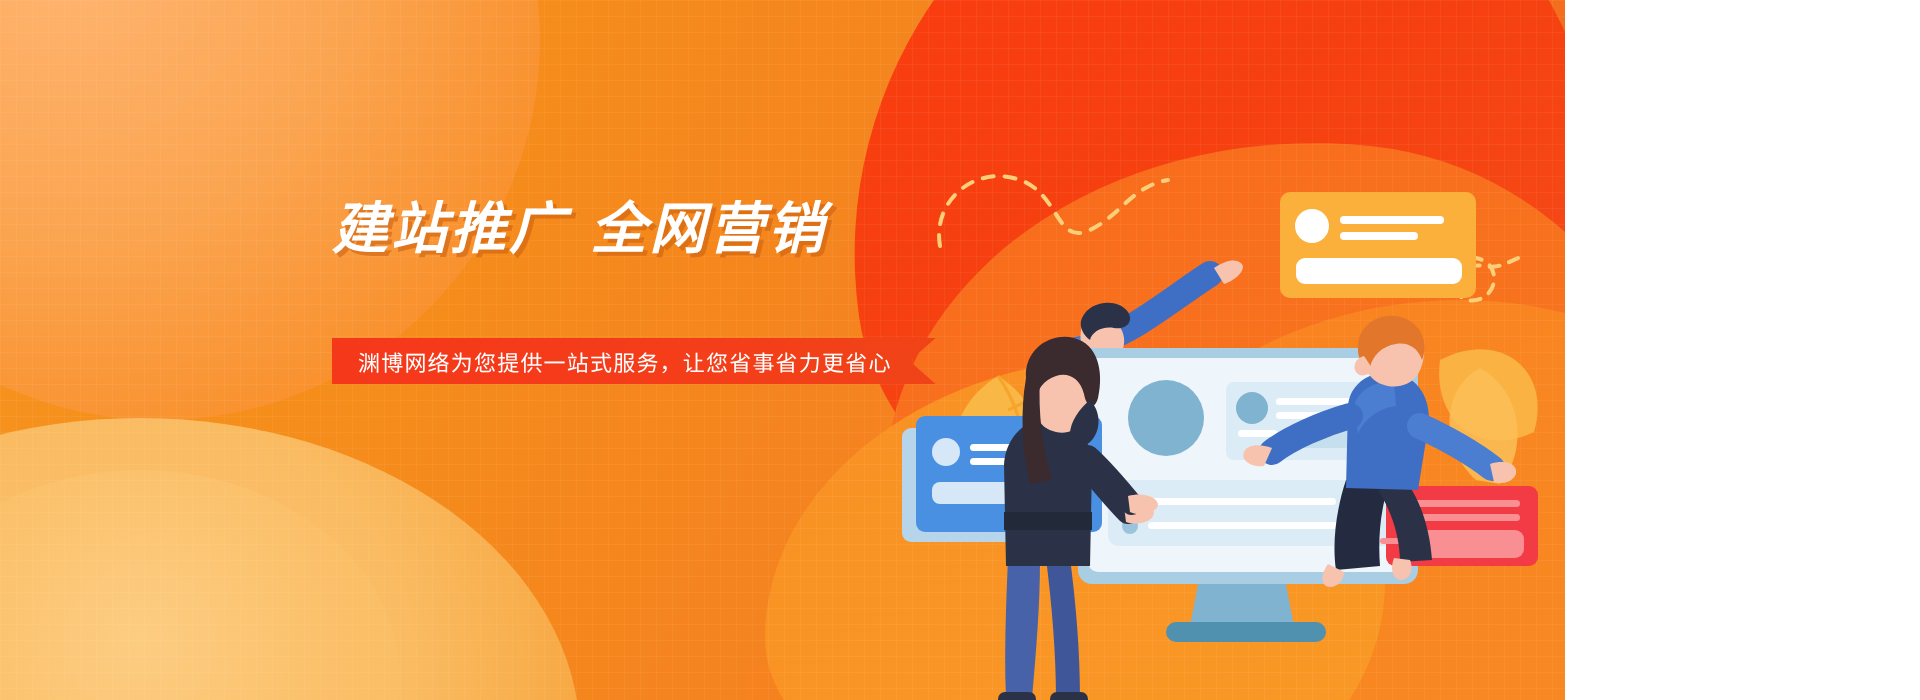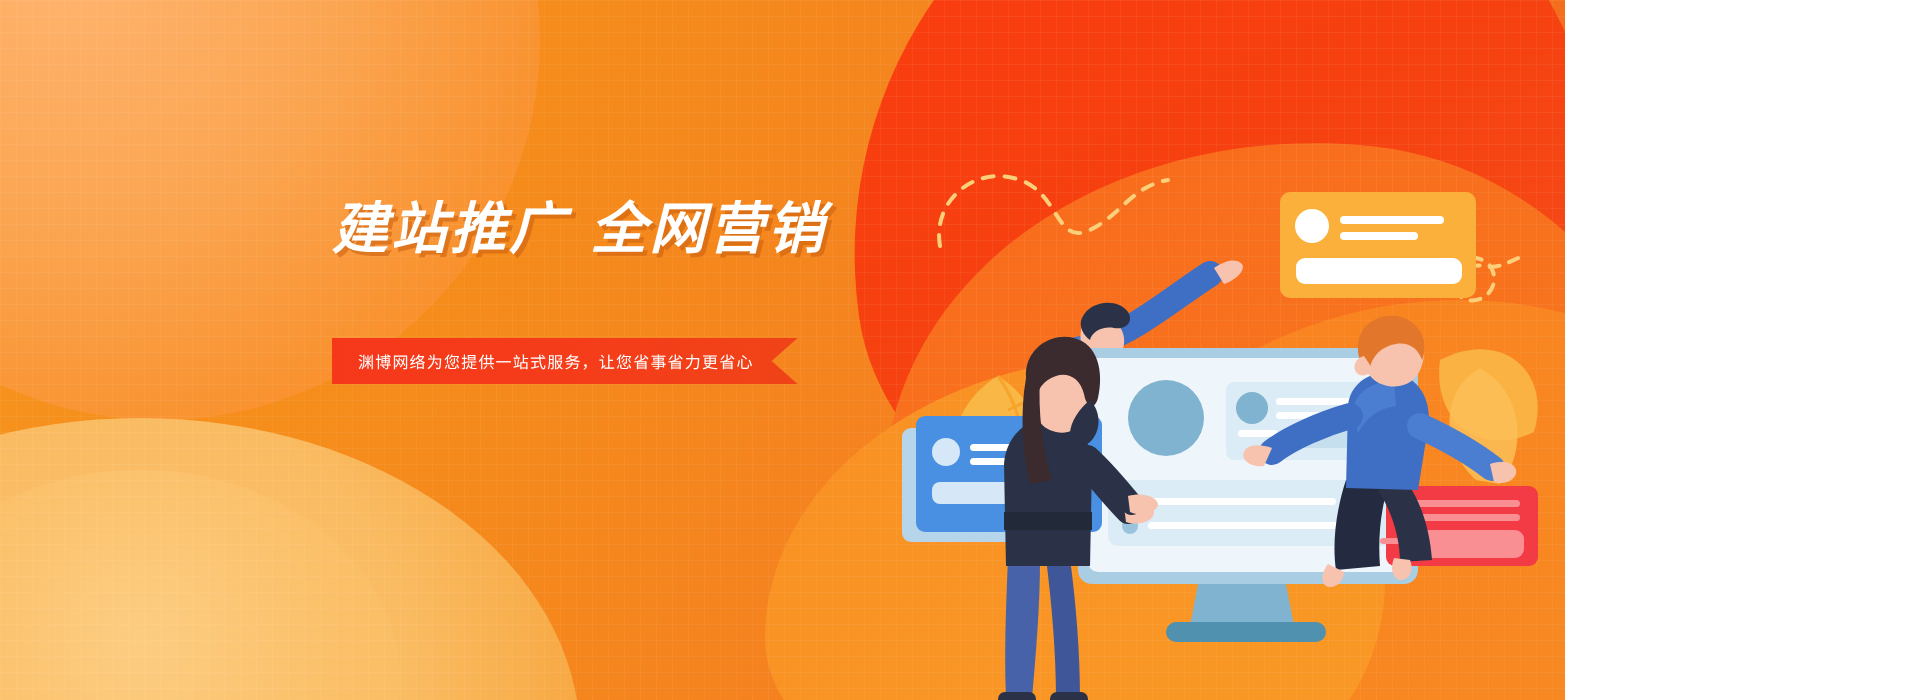--- a/index.html
+++ b/index.html
@@ -82,21 +82,21 @@
     height:46px;
     min-width:404px;
     background:linear-gradient(90deg,#f5381a 0%,#f53d1a 55%,#f04317 100%);
     display:flex;align-items:center;
     padding:0 44px 0 26px;
     box-sizing:border-box;
     clip-path:polygon(0 0, 100% 0, calc(100% - 26px) 50%, 100% 100%, 0 100%);
   }
   .ribbon-text{
     color:#ffffff;
-    font-size:16px;
+    font-size:22px;
     letter-spacing:1.2px;
     white-space:nowrap;
     font-family:"DejaVu Sans","Liberation Sans",sans-serif;
   }
 
   
   .illustration{position:absolute;left:880px;top:60px;width:700px;height:560px;}
   .illustration svg{display:block;width:100%;height:100%;overflow:visible;}
 </style>
 </head>

